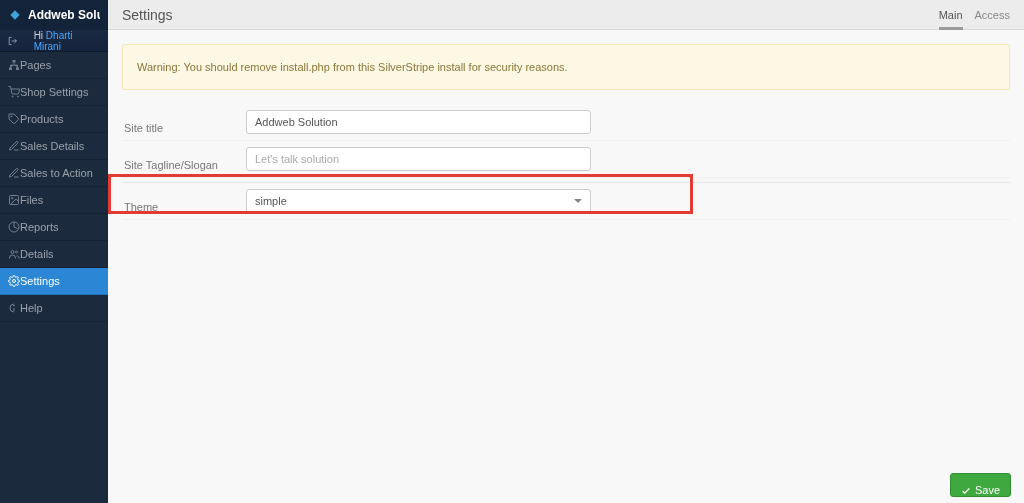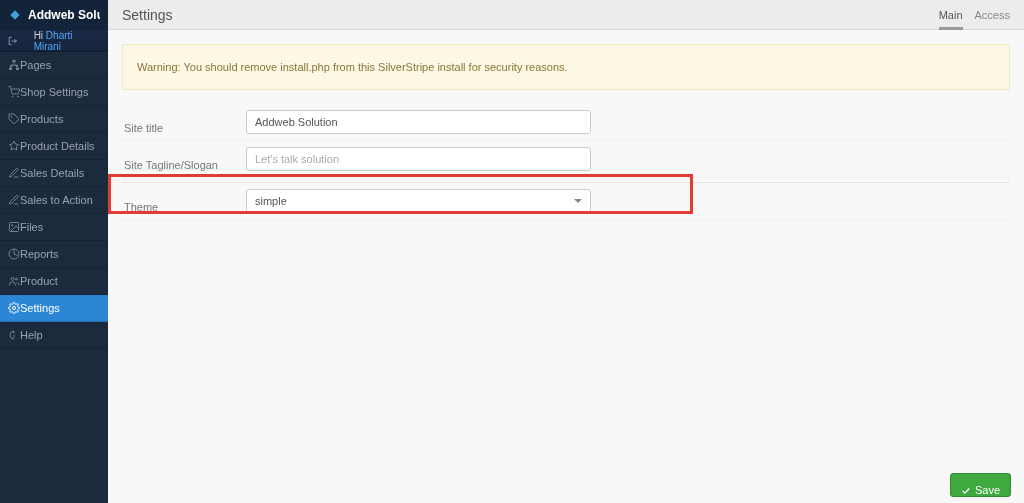--- a/index.html
+++ b/index.html
@@ -259,28 +259,20 @@
           <svg width="12" height="12" viewBox="0 0 24 24" fill="none" stroke="#8796a6" stroke-width="2">
             <path d="M20.6 13.4L13.4 20.6a2 2 0 0 1-2.8 0L2 12V2h10l8.6 8.6a2 2 0 0 1 0 2.8z"></path>
             <circle cx="7" cy="7" r="1" fill="#8796a6"></circle>
           </svg>
         </span>
       <span>Products</span>
     </div>
     <div class="nav-item">
       <span class="nav-icon">
           <svg width="12" height="12" viewBox="0 0 24 24" fill="none" stroke="#8796a6" stroke-width="2">
-            <path d="M12 2l3 6 6 1-4.5 4.4L18 20l-6-3-6 3 1.5-6.6L3 9l6-1z"></path>
-          </svg>
-        </span>
-      <span>Product Details</span>
-    </div>
-    <div class="nav-item">
-      <span class="nav-icon">
-          <svg width="12" height="12" viewBox="0 0 24 24" fill="none" stroke="#8796a6" stroke-width="2">
             <path d="M12 20h9"></path>
             <path d="M16.5 3.5a2.1 2.1 0 0 1 3 3L7 19l-4 1 1-4z"></path>
           </svg>
         </span>
       <span>Sales Details</span>
     </div>
     <div class="nav-item">
       <span class="nav-icon">
           <svg width="12" height="12" viewBox="0 0 24 24" fill="none" stroke="#8796a6" stroke-width="2">
             <path d="M12 20h9"></path>
@@ -310,21 +302,21 @@
     </div>
     <div class="nav-item">
       <span class="nav-icon">
           <svg width="12" height="12" viewBox="0 0 24 24" fill="none" stroke="#8796a6" stroke-width="2">
             <circle cx="9" cy="8" r="3"></circle>
             <path d="M3 21v-1a6 6 0 0 1 12 0v1"></path>
             <circle cx="17" cy="8" r="2"></circle>
             <path d="M22 21v-1a4 4 0 0 0-5-4"></path>
           </svg>
         </span>
-      <span>Product</span>
+      <span>Details</span>
     </div>
     <div class="nav-item active">
       <span class="nav-icon">
           <svg width="12" height="12" viewBox="0 0 24 24" fill="none" stroke="#fff" stroke-width="2">
             <circle cx="12" cy="12" r="3"></circle>
             <path d="M19.4 15a1.7 1.7 0 0 0 .3 1.8l.1.1a2 2 0 1 1-2.8 2.8l-.1-.1a1.7 1.7 0 0 0-1.8-.3 1.7 1.7 0 0 0-1 1.5V21a2 2 0 1 1-4 0v-.1a1.7 1.7 0 0 0-1-1.5 1.7 1.7 0 0 0-1.8.3l-.1.1a2 2 0 1 1-2.8-2.8l.1-.1a1.7 1.7 0 0 0 .3-1.8 1.7 1.7 0 0 0-1.5-1H3a2 2 0 1 1 0-4h.1a1.7 1.7 0 0 0 1.5-1 1.7 1.7 0 0 0-.3-1.8l-.1-.1a2 2 0 1 1 2.8-2.8l.1.1a1.7 1.7 0 0 0 1.8.3H9a1.7 1.7 0 0 0 1-1.5V3a2 2 0 1 1 4 0v.1a1.7 1.7 0 0 0 1 1.5 1.7 1.7 0 0 0 1.8-.3l.1-.1a2 2 0 1 1 2.8 2.8l-.1.1a1.7 1.7 0 0 0-.3 1.8V9a1.7 1.7 0 0 0 1.5 1H21a2 2 0 1 1 0 4h-.1a1.7 1.7 0 0 0-1.5 1z"></path>
           </svg>
         </span>
       <span>Settings</span>
     </div>

